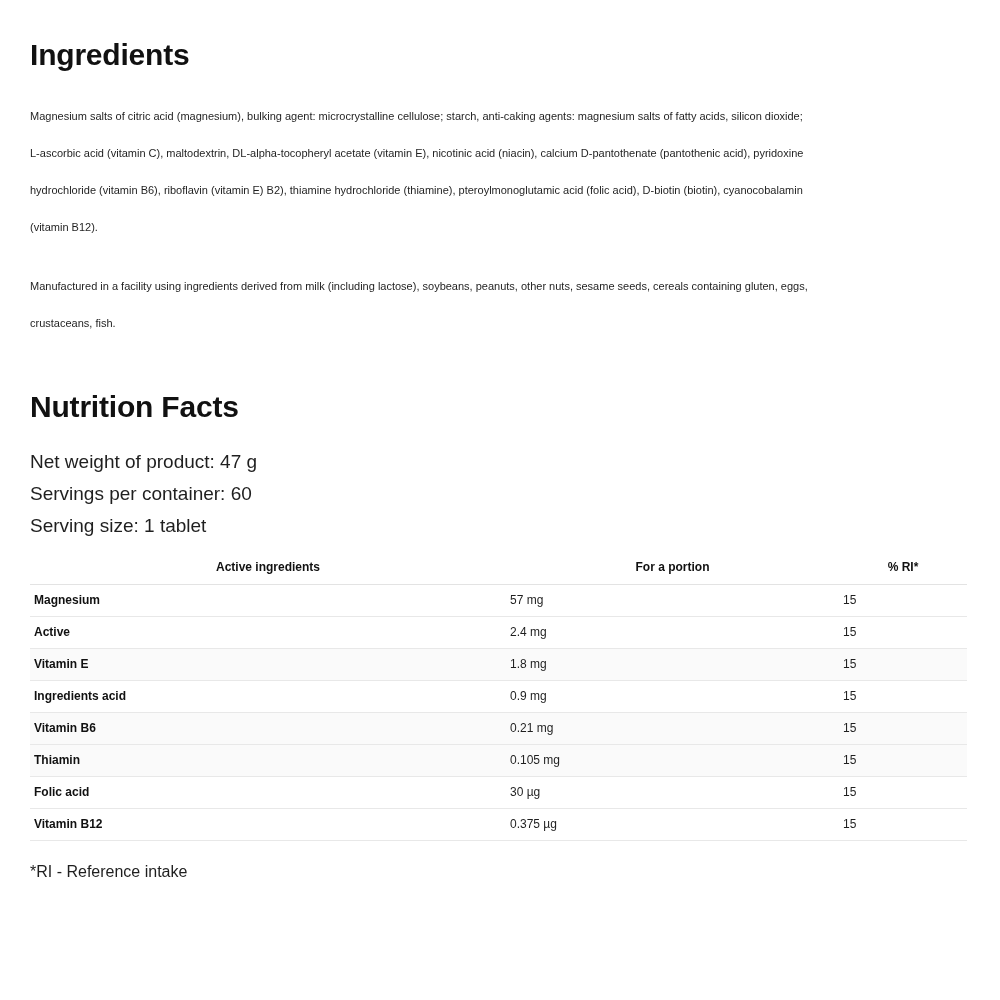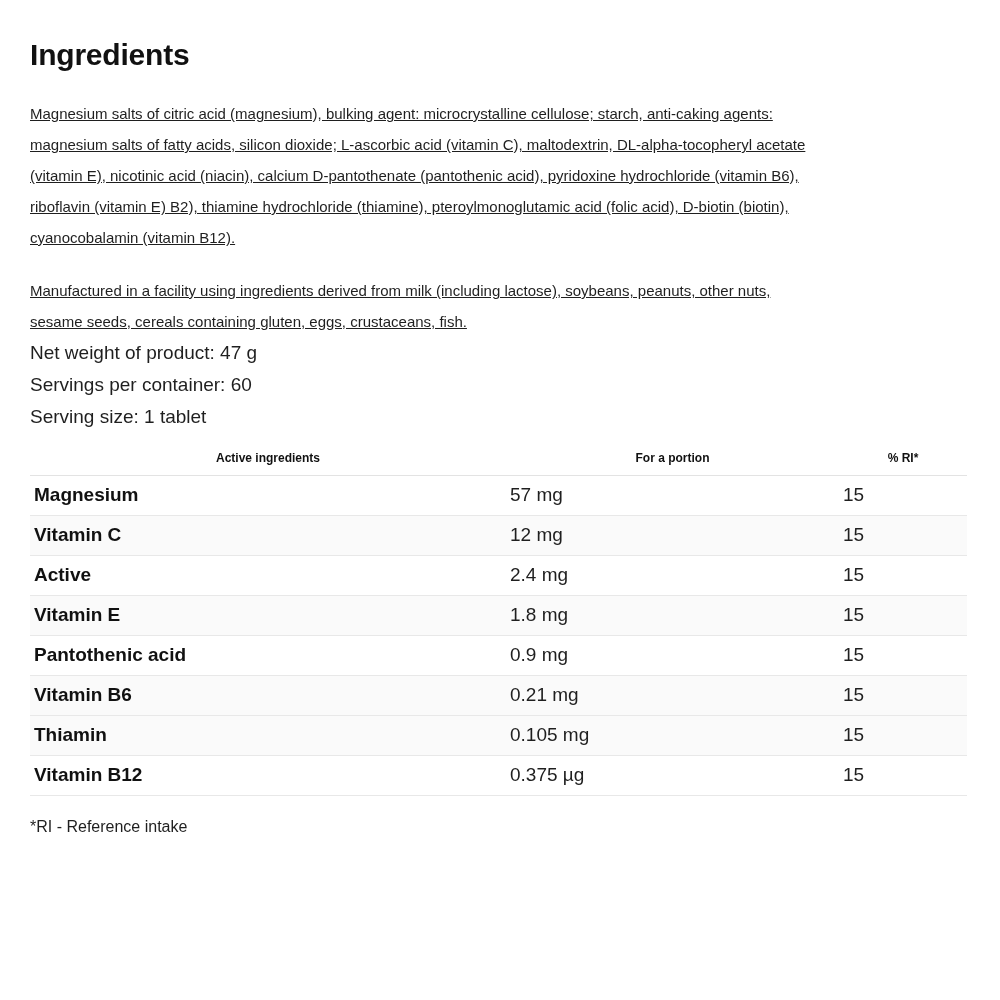--- a/index.html
+++ b/index.html
@@ -26,26 +26,25 @@
     font-weight: bold;
     letter-spacing: -0.2px;
     margin: 0 0 26px 0;
     color: #111111;
   }
   h1.section-title.nutrition {
     margin-top: 48px;
     margin-bottom: 22px;
   }
   p.body-text {
-    font-size: 15px;
-    line-height: 31px;
+    font-size: 11px;
+    line-height: 37px;
     margin: 0 0 22px 0;
     color: #1f1f1f;
     max-width: 945px;
-    text-decoration: underline;
   }
   p.body-text.second {
     max-width: 950px;
     margin-bottom: 0;
   }
   .meta-line {
     font-size: 19px;
     line-height: 32px;
     color: #1f1f1f;
   }
@@ -61,21 +60,21 @@
   table.nutrition-table th {
     text-align: center;
     font-size: 12px;
     font-weight: bold;
     padding: 6px 4px 10px 4px;
     color: #111111;
     border-bottom: 1px solid #e3e3e3;
     margin-top: 15px;
   }
   table.nutrition-table td {
-    font-size: 19px;
+    font-size: 12px;
     padding: 8px 4px 9px 4px;
     border-bottom: 1px solid #e8e8e8;
     color: #1f1f1f;
     vertical-align: middle;
   }
   table.nutrition-table td.name {
     font-weight: bold;
     color: #111111;
   }
   table.nutrition-table tr.alt td {
@@ -91,20 +90,21 @@
 <body>
 
 <div class="page">
 
   <h1 class="section-title">Ingredients</h1>
 
   <p class="body-text">Magnesium salts of citric acid (magnesium), bulking agent: microcrystalline cellulose; starch, anti-caking agents: magnesium salts of fatty acids, silicon dioxide; L-ascorbic acid (vitamin C), maltodextrin, DL-alpha-tocopheryl acetate (vitamin E), nicotinic acid (niacin), calcium D-pantothenate (pantothenic acid), pyridoxine hydrochloride (vitamin B6), riboflavin (vitamin E) B2), thiamine hydrochloride (thiamine), pteroylmonoglutamic acid (folic acid), D-biotin (biotin), cyanocobalamin (vitamin B12).</p>
 
   <p class="body-text second">Manufactured in a facility using ingredients derived from milk (including lactose), soybeans, peanuts, other nuts, sesame seeds, cereals containing gluten, eggs, crustaceans, fish.</p>
 
+  <h1 class="section-title nutrition">Nutrition Facts</h1>
 
   <div class="meta-line">Net weight of product: 47 g</div>
   <div class="meta-line">Servings per container: 60</div>
   <div class="meta-line">Serving size: 1 tablet</div>
 
   <table class="nutrition-table">
     <colgroup>
       <col class="col-name">
       <col class="col-portion">
       <col class="col-ri">
@@ -115,48 +115,48 @@
         <th>For a portion</th>
         <th>% RI*</th>
       </tr>
     </thead>
     <tbody>
       <tr>
         <td class="name">Magnesium</td>
         <td>57 mg</td>
         <td>15</td>
       </tr>
-      <tr class="alt">
-        <td class="name">Vitamin C</td>
-        <td>12 mg</td>
-        <td>15</td>
-      </tr>
       <tr>
         <td class="name">Active</td>
         <td>2.4 mg</td>
         <td>15</td>
       </tr>
       <tr class="alt">
         <td class="name">Vitamin E</td>
         <td>1.8 mg</td>
         <td>15</td>
       </tr>
       <tr>
-        <td class="name">Pantothenic acid</td>
+        <td class="name">Ingredients acid</td>
         <td>0.9 mg</td>
         <td>15</td>
       </tr>
       <tr class="alt">
         <td class="name">Vitamin B6</td>
         <td>0.21 mg</td>
         <td>15</td>
       </tr>
       <tr class="alt">
         <td class="name">Thiamin</td>
         <td>0.105 mg</td>
+        <td>15</td>
+      </tr>
+      <tr>
+        <td class="name">Folic acid</td>
+        <td>30 µg</td>
         <td>15</td>
       </tr>
       <tr>
         <td class="name">Vitamin B12</td>
         <td>0.375 µg</td>
         <td>15</td>
       </tr>
     </tbody>
   </table>
 

